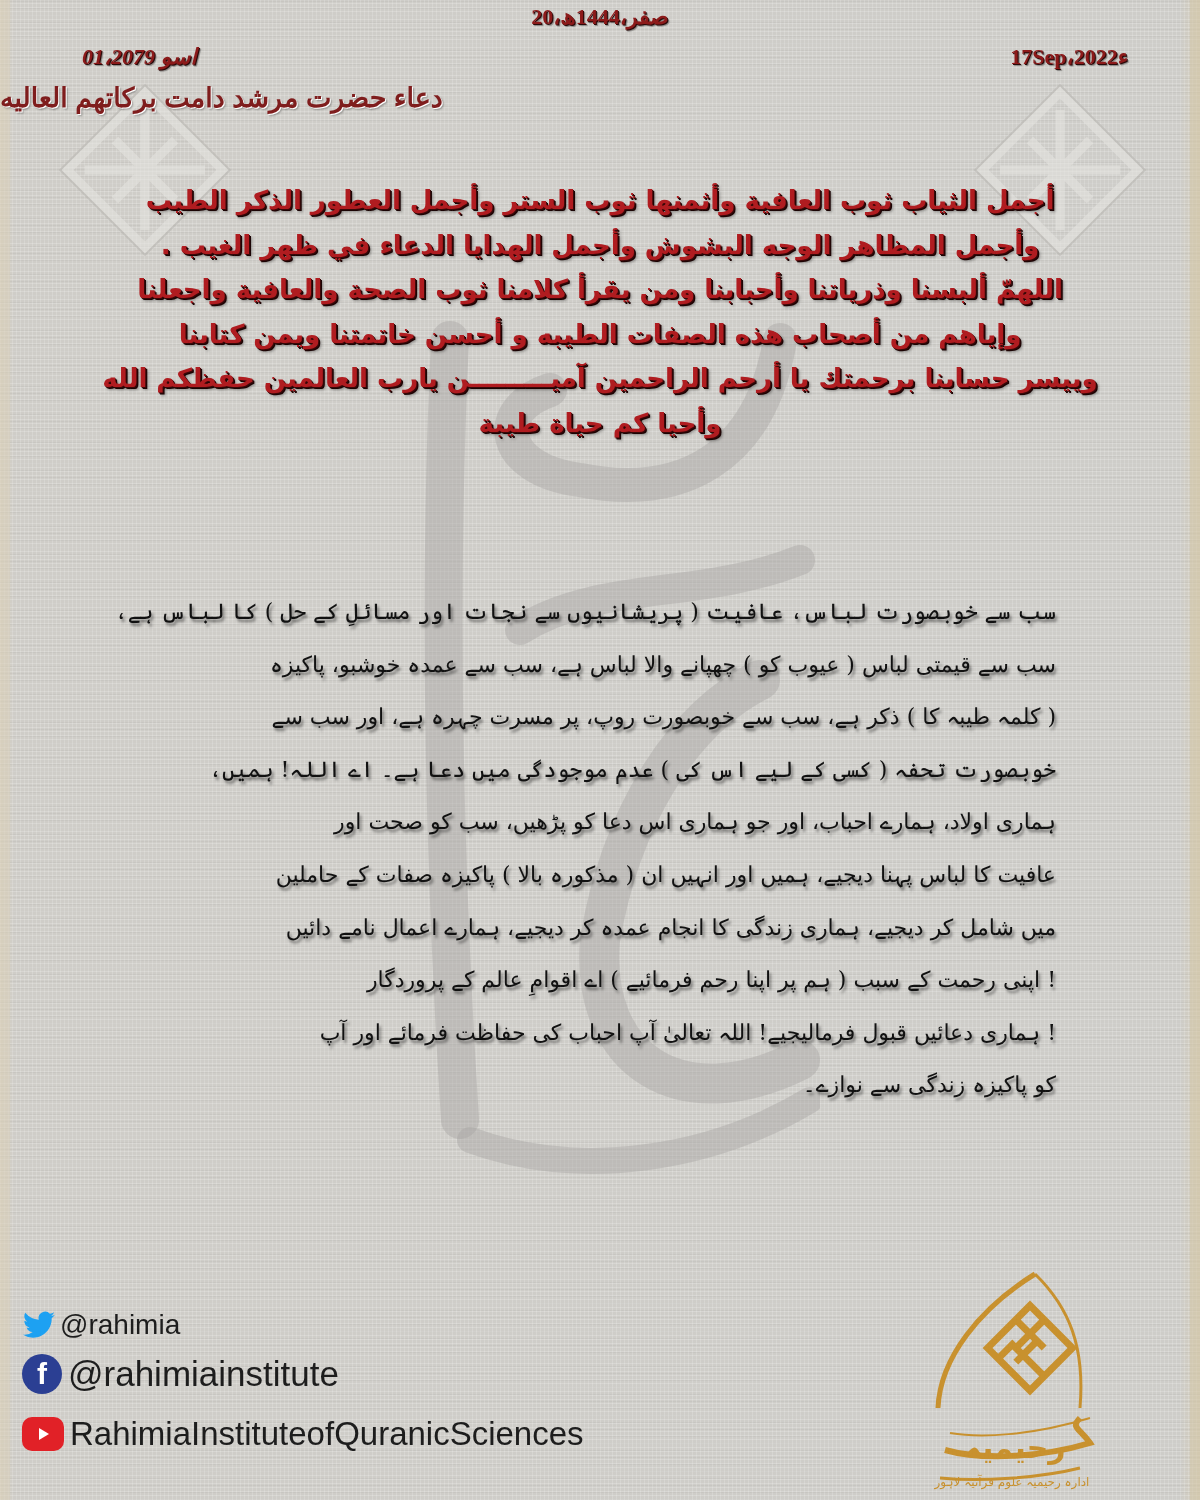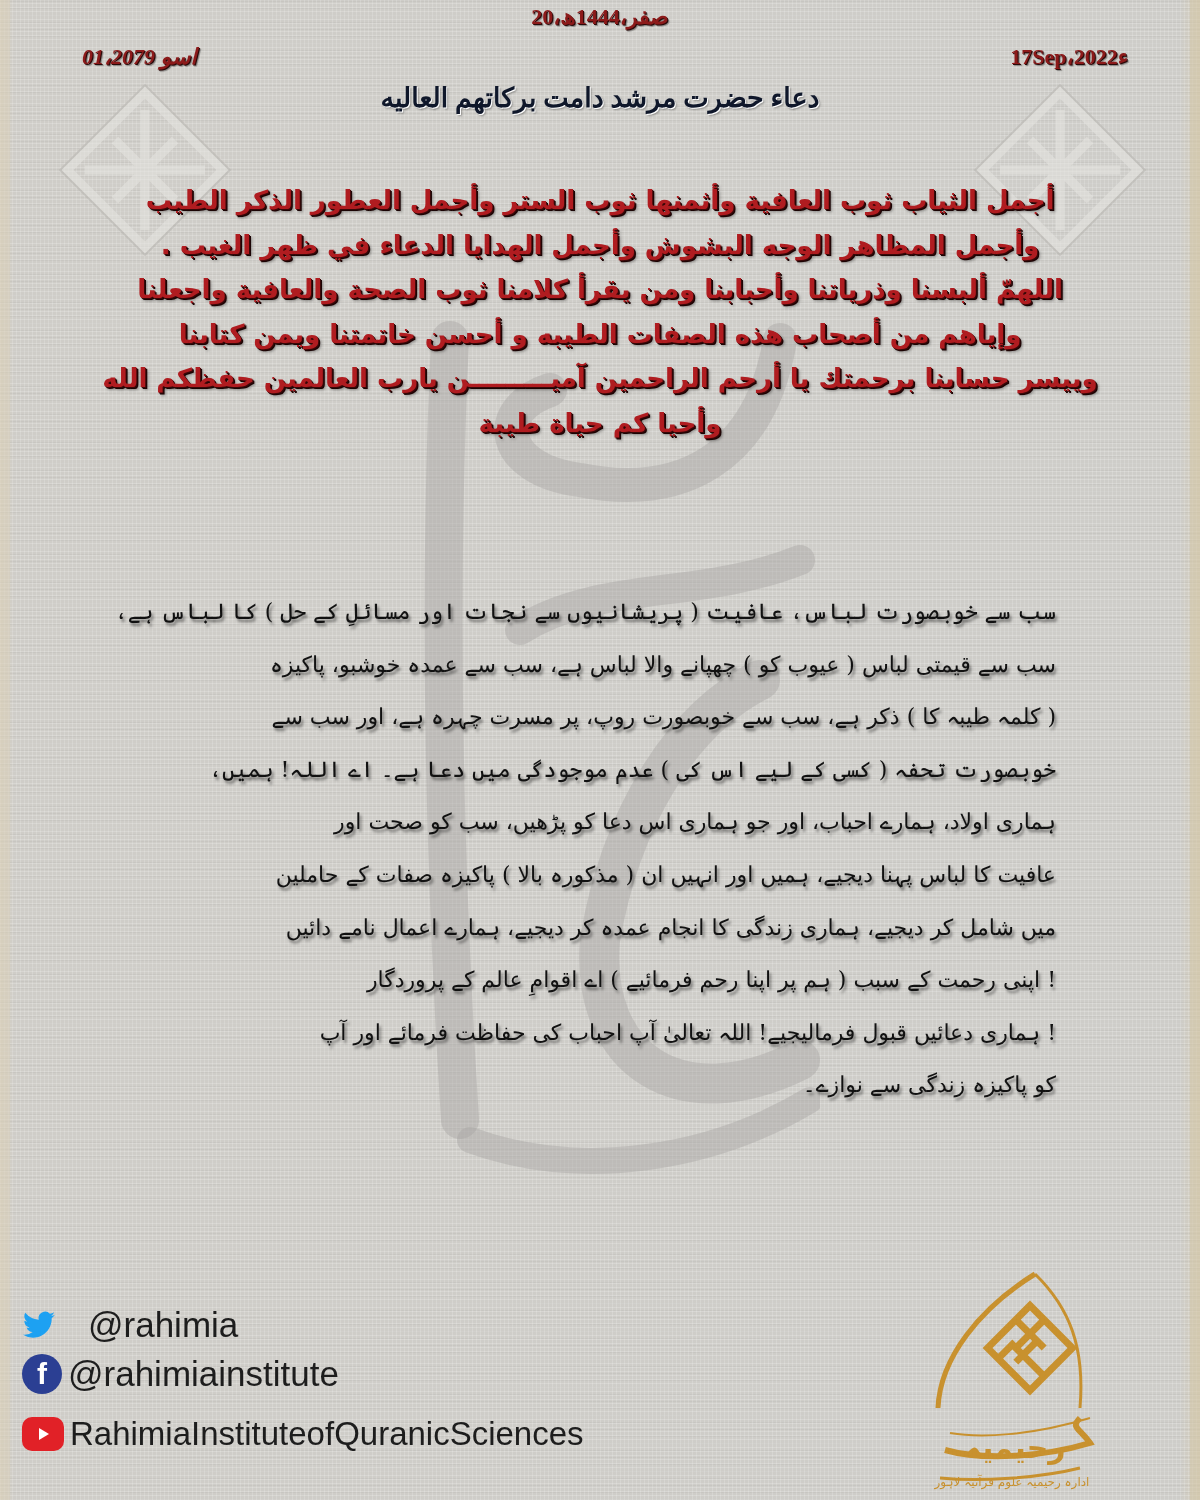--- a/index.html
+++ b/index.html
@@ -21,36 +21,36 @@
     .ornament { position:absolute; width:200px; height:200px; pointer-events:none; opacity:0.55; }
     .ornament.left { left:45px; top:70px; }
     .ornament.right { left:960px; top:70px; }
 
     .date { position:absolute; font-family: "Liberation Serif", serif; font-weight:bold; color:#8c1a1a;
             text-shadow: 1px 1px 0 #2a0a0a, 2px 2px 1px rgba(0,0,0,0.35); font-size:22px; white-space:nowrap; }
     .date.hijri { left:0; width:1200px; text-align:center; top:4px; }
     .date.bikrami { left:82px; top:44px;font-style:italic; }
     .date.gregorian { right:72px; top:44px; }
 
-    .title { position:absolute; top:82px; left:0; width:1200px; text-align:center; direction:rtl;
-             font-family:Liberation Serif, serif; font-weight:bold; font-size:27px; color:#0f172a;
+    .title { position:absolute; top:82px; left:0; width:1200px; text-align:left; direction:rtl;
+             font-family:Liberation Sans, sans-serif; font-weight:bold; font-size:27px; color:#7f1d1d;
              text-shadow: 1px 1px 0 #fff, 2px 2px 2px rgba(0,0,0,0.3); }
 
     .arabic { position:absolute; top:178px; left:60px; width:1080px; direction:rtl; text-align:center; }
     .arabic .line { font-family:"DejaVu Sans", sans-serif; font-weight:bold; font-size:26px; line-height:44.5px;
                     color:#b01c20; text-shadow: 1px 1px 0 #3a0808, 2px 2px 0 #1b0404, 3px 3px 3px rgba(0,0,0,0.35);
                     white-space:nowrap; }
 
     .urdu { position:absolute; top:586px; left:136px; width:920px; direction:rtl; text-align:right; }
     .urdu .line { font-family:"DejaVu Serif", serif; font-size:22px; line-height:52.6px; color:#111;
                   text-shadow: 2px 3px 3px rgba(0,0,0,0.45); white-space:nowrap; }
 
     .social { position:absolute; left:22px; top:1305px; }
     .social .row { display:flex; align-items:center; font-family:"Liberation Sans", sans-serif; color:#1d1d1d; }
-    .social .row.tw { font-size:35px; height:40px;gap:28px; }
+    .social .row.tw { font-size:28px; height:40px; }
     .social .row.web { font-size:35px; height:44px; }
     .social .row.fb { font-size:35px; height:50px; margin-top:4px; }
     .social .row.yt { font-size:33px; height:50px; margin-top:10px; }
     .ico { display:inline-flex; align-items:center; justify-content:center; margin-right:4px; }
     .ico.tw { width:34px; height:30px; }
     .ico.web { width:24px; height:24px; background:#d3bf8e; margin:0 8px 0 6px; border:1px solid #c1aa72; }
     .ico.fb { width:40px; height:40px; border-radius:50%; background:#2b3f93; color:#fff; font-weight:bold; font-size:30px; margin-right:6px; }
     .ico.yt { width:42px; height:34px; border-radius:10px; background:#e12127; margin-right:6px; }
 
     .logo { position:absolute; left:920px; top:1268px; width:180px; height:225px; }

